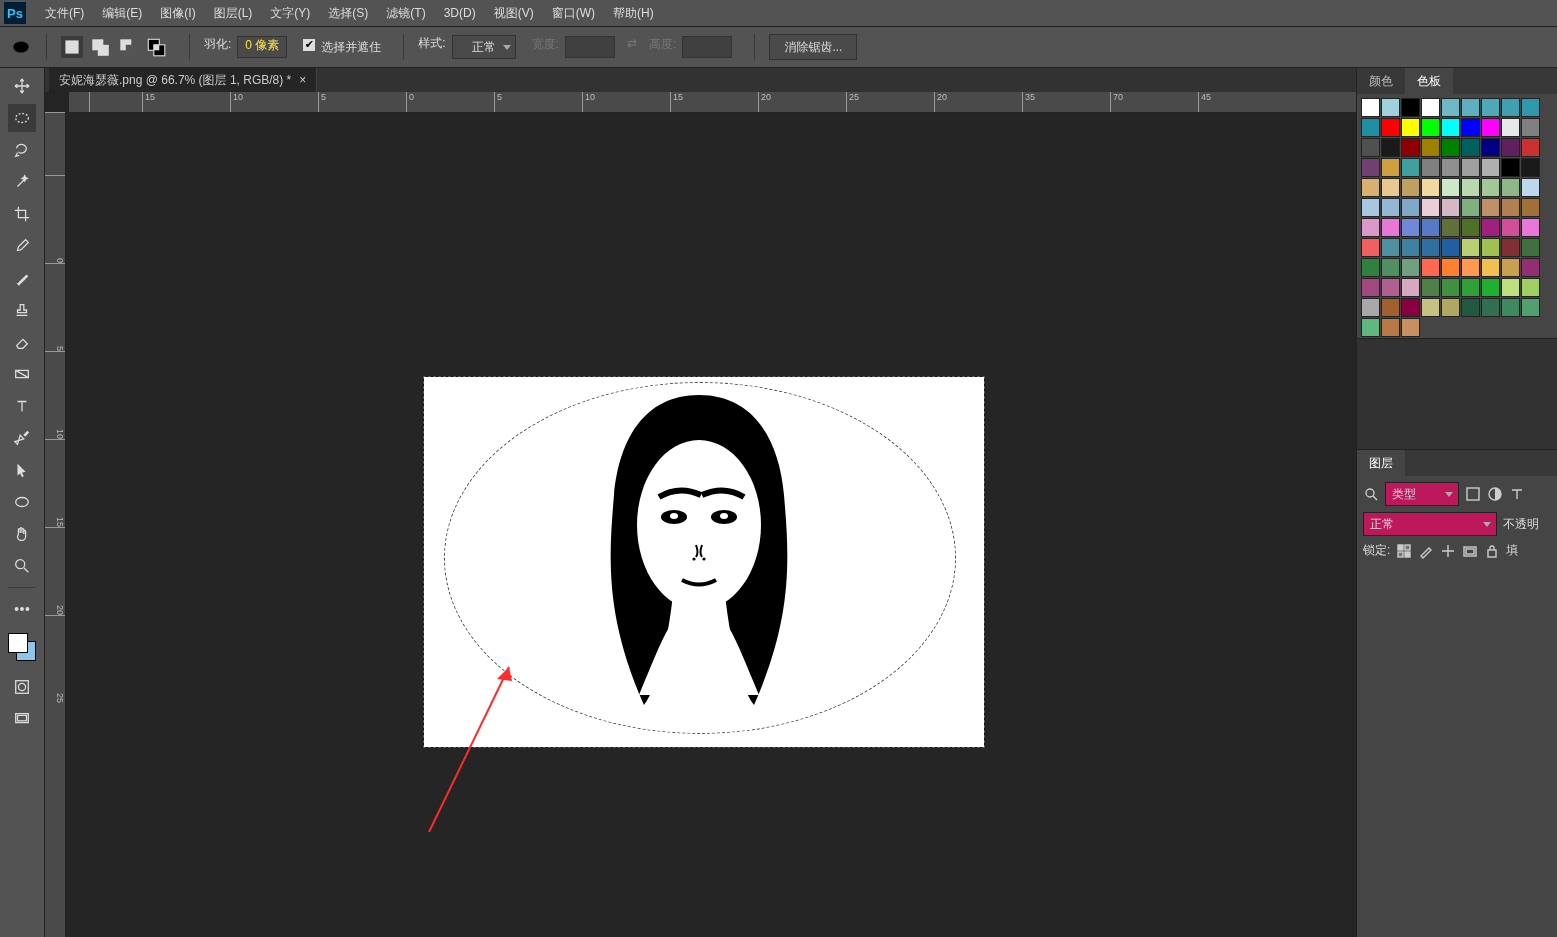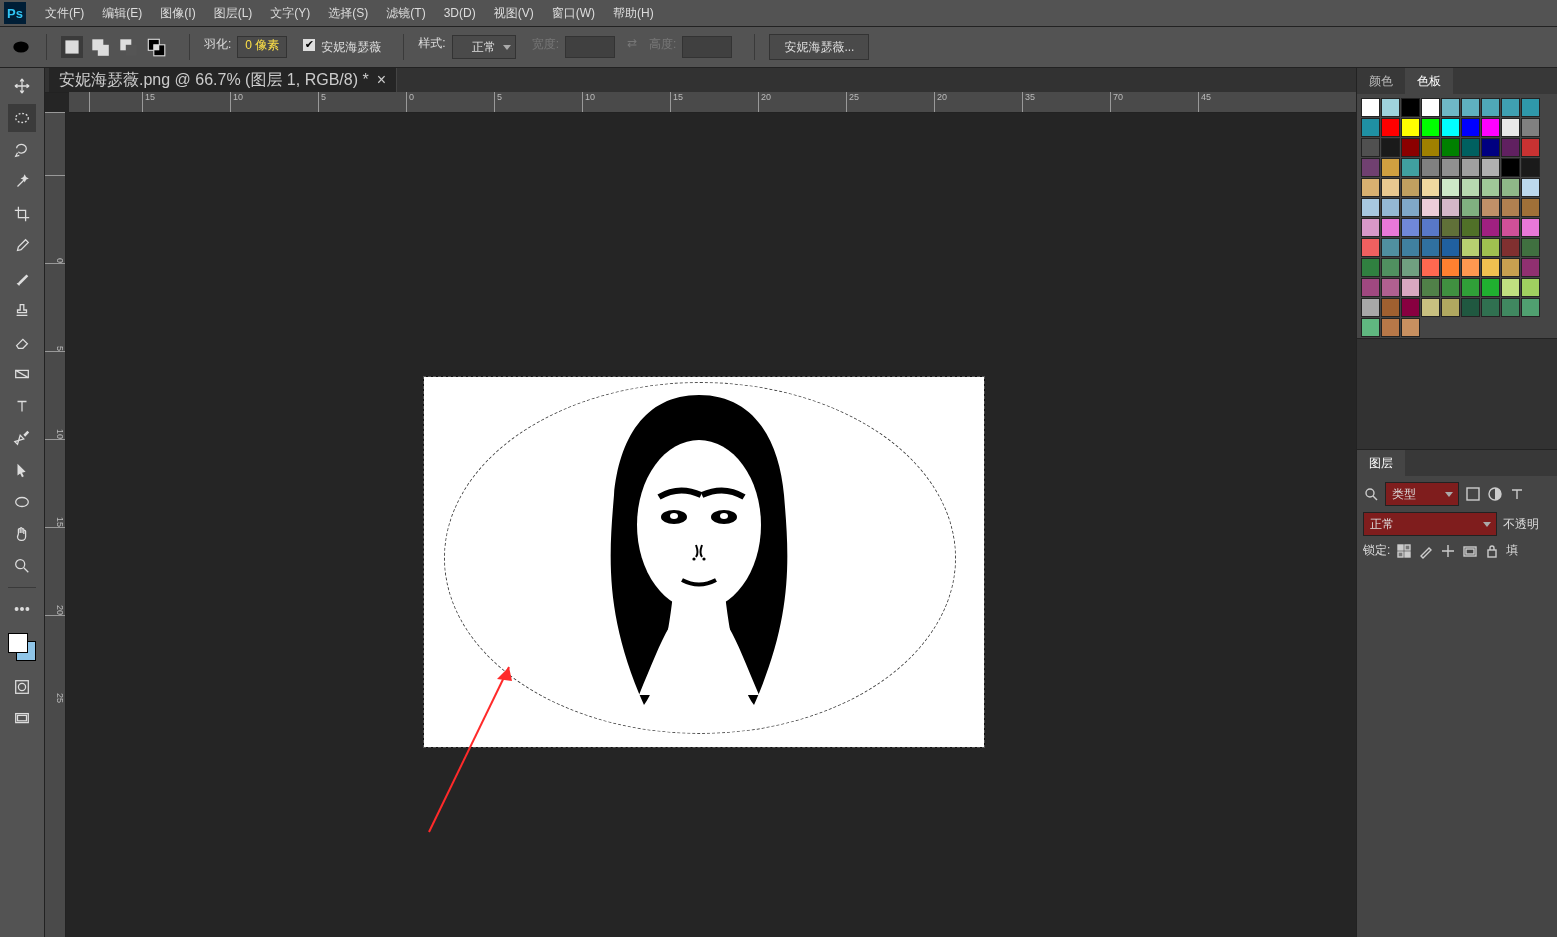--- a/index.html
+++ b/index.html
@@ -20,21 +20,21 @@
   .toolbar{width:44px;background:#535353;display:flex;flex-direction:column;align-items:center;padding-top:4px;gap:4px;border-right:1px solid #222}
   .tool{width:28px;height:28px;display:flex;align-items:center;justify-content:center;color:#ddd}
   .tool.active{background:#3b3b3b}
   .tool svg{width:18px;height:18px;stroke:#ddd;fill:none;stroke-width:1.4}
   .tool-sep{width:28px;border-top:1px solid #3a3a3a;margin:3px 0}
   .fgbg{position:relative;width:28px;height:28px;margin-top:6px}
   .fgbg .fg{position:absolute;width:18px;height:18px;left:0;top:0;background:#fff;border:1px solid #000;z-index:2}
   .fgbg .bg{position:absolute;width:18px;height:18px;right:0;bottom:0;background:#8fc5e8;border:1px solid #000}
   .work{flex:1;background:#252525;position:relative;overflow:hidden}
   .tabbar{height:24px;background:#323232;display:flex;align-items:flex-end;padding-left:4px;border-bottom:1px solid #222}
-  .doctab{height:24px;padding:0 10px;background:#252525;color:#ccc;display:flex;align-items:center;gap:8px;font-size:16px;border-top:1px solid #444;border-right:1px solid #444}
+  .doctab{height:24px;padding:0 10px;background:#252525;color:#ccc;display:flex;align-items:center;gap:8px;font-size:12px;border-top:1px solid #444;border-right:1px solid #444}
   .doctab .close{color:#ccc}
   .ruler-h{position:absolute;left:44px;top:24px;right:0;height:20px;background:#4a4a4a;color:#bbb;font-size:9px;display:flex;align-items:flex-end;overflow:hidden;border-bottom:1px solid #222}
   .ruler-h .tick{flex:0 0 85px;height:100%;border-left:1px solid #999;padding-left:2px;display:flex;align-items:flex-start}
   .ruler-v{position:absolute;left:24px;top:44px;bottom:0;width:20px;background:#4a4a4a;color:#bbb;font-size:9px;display:flex;flex-direction:column;border-right:1px solid #222}
   .ruler-v .tick{flex:0 0 85px;border-top:1px solid #999;writing-mode:vertical-rl;padding-top:2px;text-align:right}
   .ruler-corner{position:absolute;left:24px;top:24px;width:20px;height:20px;background:#4a4a4a;border-right:1px solid #222;border-bottom:1px solid #222}
   .canvaswrap{position:absolute;left:44px;top:44px;right:0;bottom:0}
   .canvas{position:absolute;left:335px;top:265px;width:560px;height:370px;background:#fff;box-shadow:0 0 0 1px #111}
   .canvas-sel{position:absolute;inset:-1px;border:1.5px dashed #555}
   .ellipse-sel{position:absolute;left:20px;top:5px;width:510px;height:350px;border:1.5px dashed #444;border-radius:50%}
@@ -45,21 +45,21 @@
   .panels{width:200px;background:#454545;border-left:1px solid #222;display:flex;flex-direction:column;overflow:hidden}
   .panel-tabs{height:26px;background:#383838;display:flex;align-items:center}
   .panel-tab{padding:0 12px;height:100%;display:flex;align-items:center;color:#bbb}
   .panel-tab.active{background:#454545;color:#fff}
   .swatches{display:flex;flex-wrap:wrap;padding:4px 0 0 4px;gap:0}
   .sw{width:19px;height:19px;border:1px solid #222;box-sizing:border-box;margin:0 1px 1px 0}
   .panel-gap{height:110px;background:#323232;border-top:1px solid #222;border-bottom:1px solid #222}
   .layers-head .panel-tab.active{background:#454545}
   .layers-body{flex:1;padding:6px;display:flex;flex-direction:column;gap:6px;font-size:12px}
   .lyr-row{display:flex;align-items:center;gap:6px}
-  .lyr-select{flex:0 0 120px;height:22px;background:#7f1d1d;border:1px solid #222;display:flex;align-items:center;padding:0 6px;position:relative}
+  .lyr-select{flex:0 0 120px;height:22px;background:#be185d;border:1px solid #222;display:flex;align-items:center;padding:0 6px;position:relative}
   .lyr-select::after{content:"";border-left:4px solid transparent;border-right:4px solid transparent;border-top:5px solid #aaa;position:absolute;right:5px;top:9px}
   .mini{width:16px;height:16px}
   .mini svg{width:16px;height:16px;stroke:#ccc;fill:none;stroke-width:1.4}
   .layer-item{display:flex;align-items:center;gap:8px;padding:4px 2px;border-bottom:1px solid #3a3a3a}
   .layer-item.sel{background:#5b7aa3}
   .eye{width:16px;height:16px;display:flex;align-items:center;justify-content:center}
   .thumb{width:34px;height:28px;background:#fff;border:1px solid #222;box-shadow:0 0 0 2px #ccc inset;position:relative}
   .thumb.adj{background:#fff}
   .thumb .mini-face{position:absolute;inset:2px;background:radial-gradient(ellipse at 50% 40%, #f6e1d2 40%, #5b3a20 42%, #5b3a20 70%, #dceaf5 72%);border-radius:2px}
 </style>
@@ -114,36 +114,36 @@
         </svg>
       </div>
   </div>
   <div class="divider"></div>
   <div class="opt-group">
     <span>羽化:</span>
     <div class="opt-input">0 像素</div>
   </div>
   <div class="opt-group">
     <span class="chk">✔</span>
-    <span>安妮海瑟薇</span>
+    <span>选择并遮住</span>
   </div>
   <div class="divider"></div>
   <div class="opt-group">
     <span>样式:</span>
     <div class="opt-select">正常</div>
   </div>
   <div class="opt-group disabled">
     <span>宽度:</span>
     <div class="opt-input" style="background:#404040"></div>
     <span style="margin:0 6px">⇄</span>
     <span>高度:</span>
     <div class="opt-input" style="background:#404040"></div>
   </div>
   <div class="divider"></div>
-  <div class="opt-btn">安妮海瑟薇...</div>
+  <div class="opt-btn">消除锯齿...</div>
 </div>
 
 <div class="main">
   <div class="toolbar">
     <div class="tool">
         <svg viewBox="0 0 20 20">
           <path d="M10 2v16M2 10h16M10 2l-2 3M10 2l2 3M10 18l-2-3M10 18l2-3M2 10l3-2M2 10l3 2M18 10l-3-2M18 10l-3 2"></path>
         </svg>
       </div>
     <div class="tool active">

